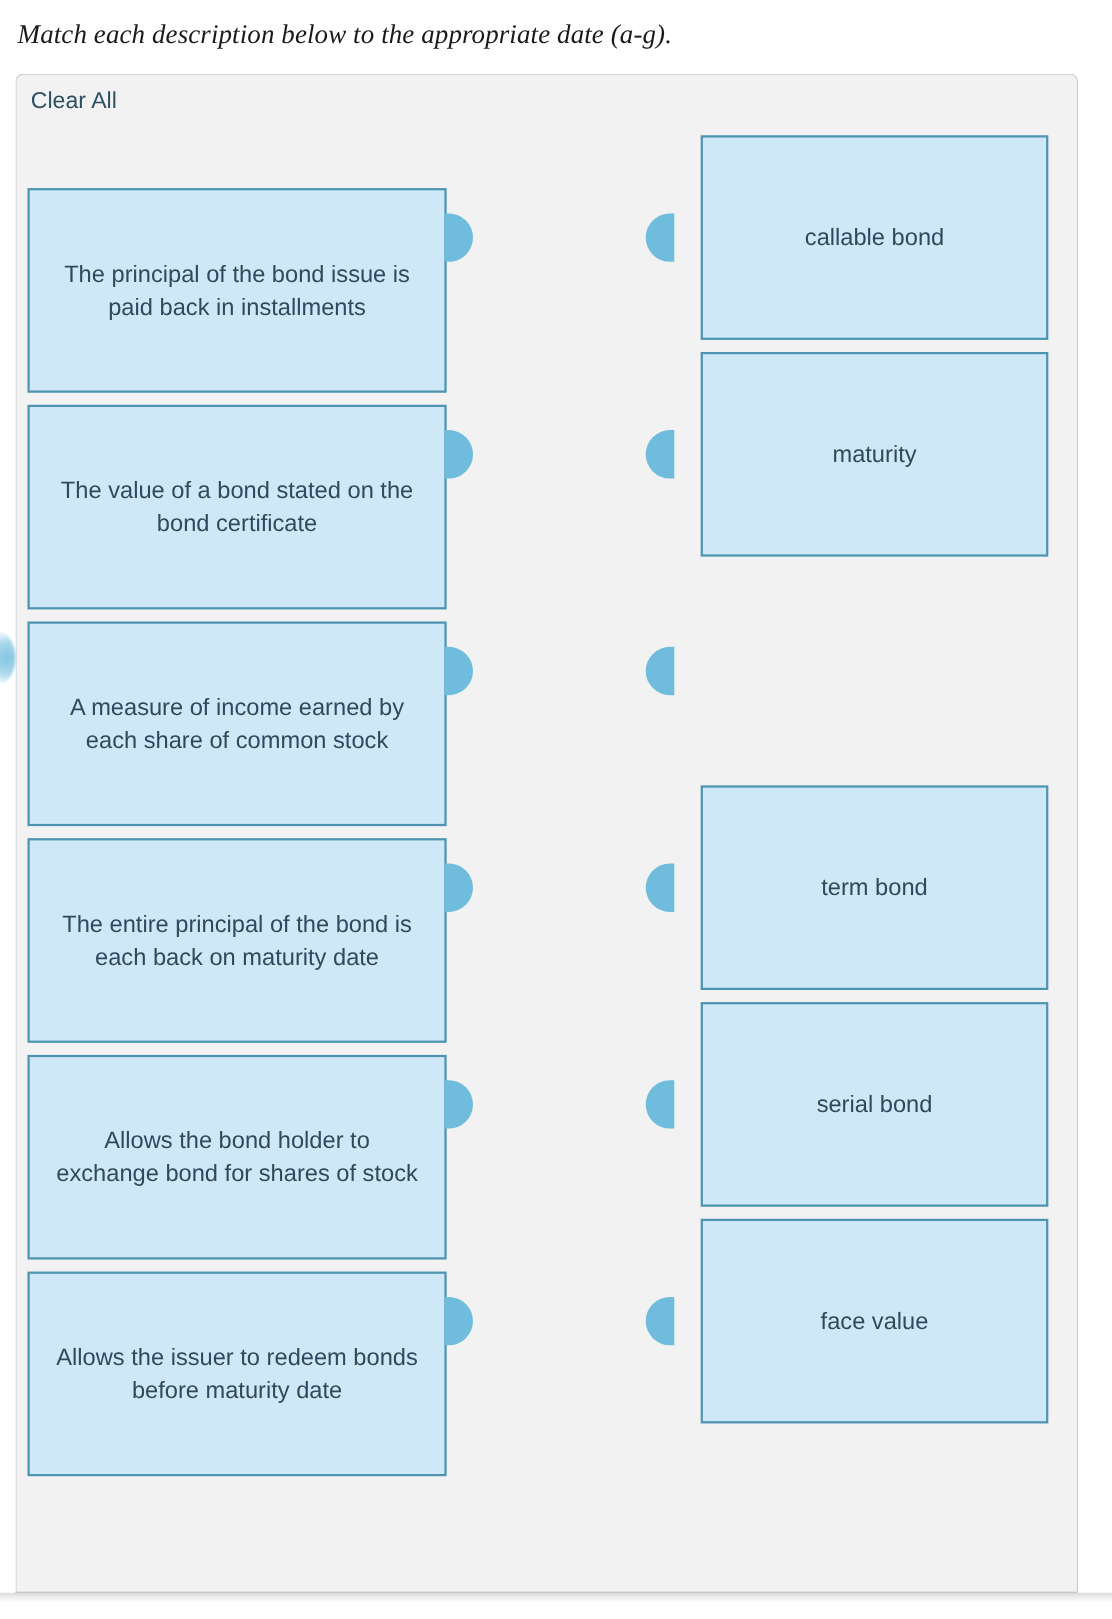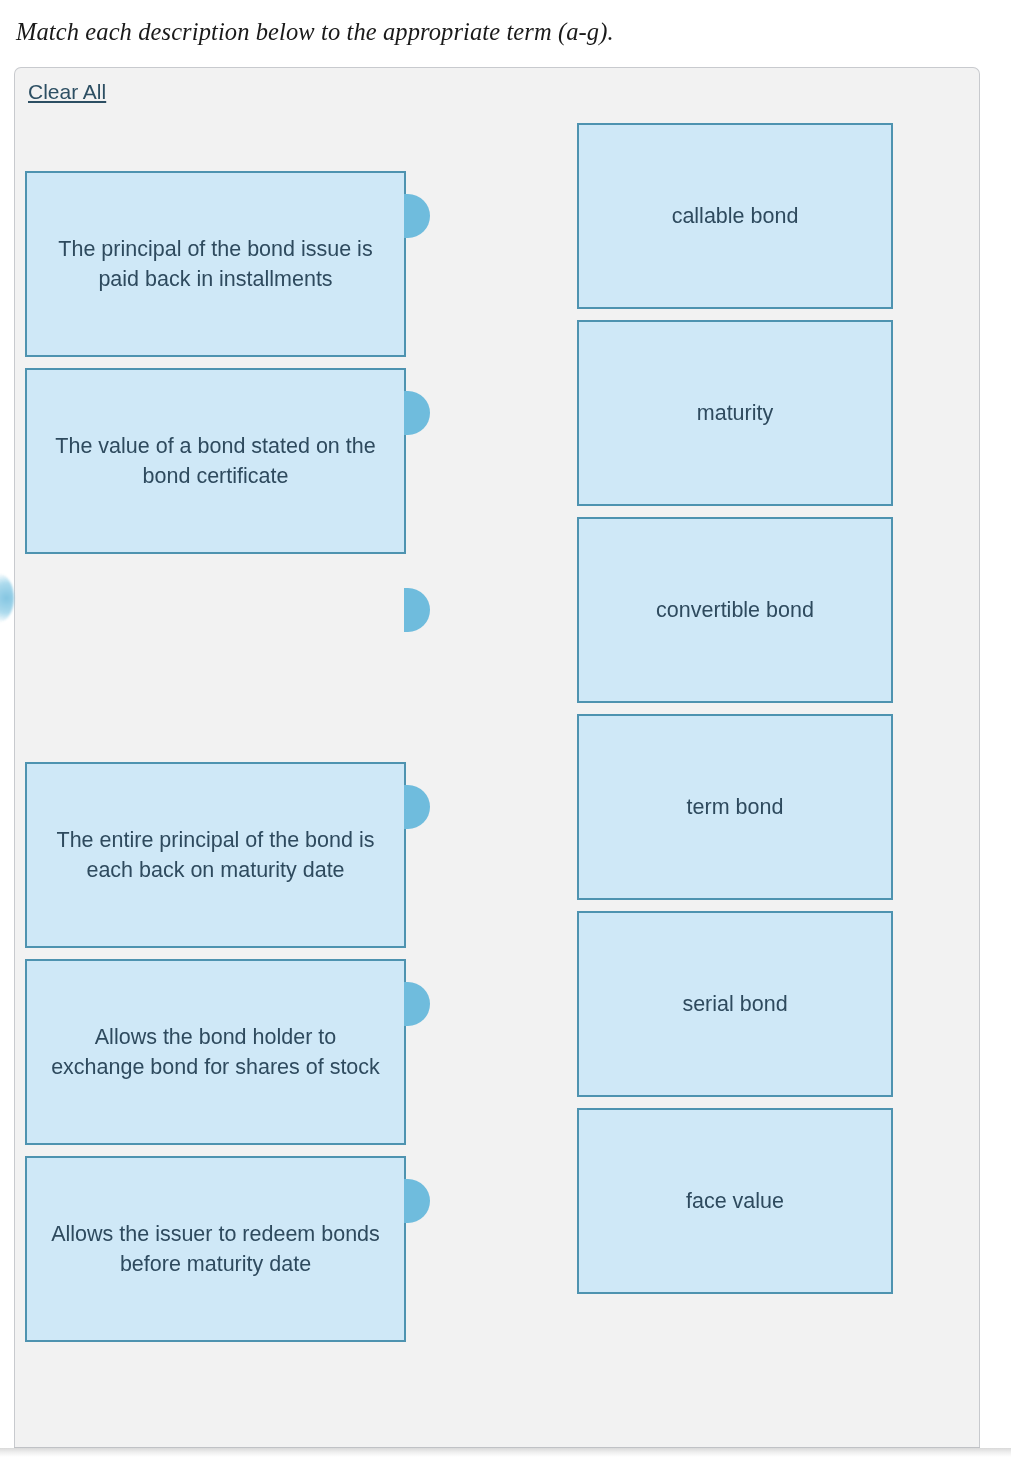--- a/index.html
+++ b/index.html
@@ -63,21 +63,20 @@
   
   .clear-all {
     position: absolute;
     left: 13px;
     top: 11px;
     font-size: 21px;
     line-height: 26px;
     color: #2d4f63;
     cursor: pointer;
     white-space: nowrap;
-    text-decoration: underline;
   }
 
   
   .rows {
     position: absolute;
     left: 0;
     top: 55px;
     width: 966px;
   }
   .row {
@@ -92,21 +91,21 @@
     height: 186px;
     box-sizing: border-box;
     background: #cfe8f7;
     border: 2px solid #4e93b0;
     display: flex;
     align-items: center;
     justify-content: center;
     cursor: pointer;
   }
   .card-left  { left: 10px;  width: 381px; margin-top: 48px; }
-  .card-right { left: 562px; width: 316px; }
+  .card-right { left: 622px; width: 316px; }
 
   .card-text {
     font-size: 21.5px;
     line-height: 30.5px;
     color: #2e4a5e;
     text-align: center;
     padding: 0 12px;
     max-width: 330px;
     user-select: none;
   }
@@ -139,21 +138,21 @@
     height: 48px;
     border-radius: 50%;
     background: radial-gradient(circle at 75% 50%, #6fbcdd 0%, #9ed4ea 45%, rgba(255,255,255,0.05) 78%);
     filter: blur(1.2px);
     opacity: 0.85;
   }
 </style>
 </head>
 <body>
 
-<div class="prompt">Match each description below to the appropriate term (a-g).</div>
+<div class="prompt">Match each description below to the appropriate date (a-g).</div>
 
 <div class="matcher">
 
   <div class="clear-all">Clear All</div>
 
   <div class="rows">
 
     <div class="row">
       <div class="card card-left">
         <span class="card-text">The principal of the bond issue is paid back in installments</span>
@@ -170,25 +169,25 @@
         <span class="card-text">The value of a bond stated on the bond certificate</span>
       </div>
       <div class="knob knob-left"></div>
       <div class="knob knob-right"></div>
       <div class="card card-right">
         <span class="card-text">maturity</span>
       </div>
     </div>
 
     <div class="row">
-      <div class="knob knob-left"></div>
-      <div class="knob knob-right"></div>
-      <div class="card card-right">
-        <span class="card-text">convertible bond</span>
-      </div>
+      <div class="card card-left">
+        <span class="card-text">A measure of income earned by each share of common stock</span>
+      </div>
+      <div class="knob knob-left"></div>
+      <div class="knob knob-right"></div>
     </div>
 
 
     <div class="row">
       <div class="card card-left">
         <span class="card-text">The entire principal of the bond is each back on maturity date</span>
       </div>
       <div class="knob knob-left"></div>
       <div class="knob knob-right"></div>
       <div class="card card-right">

